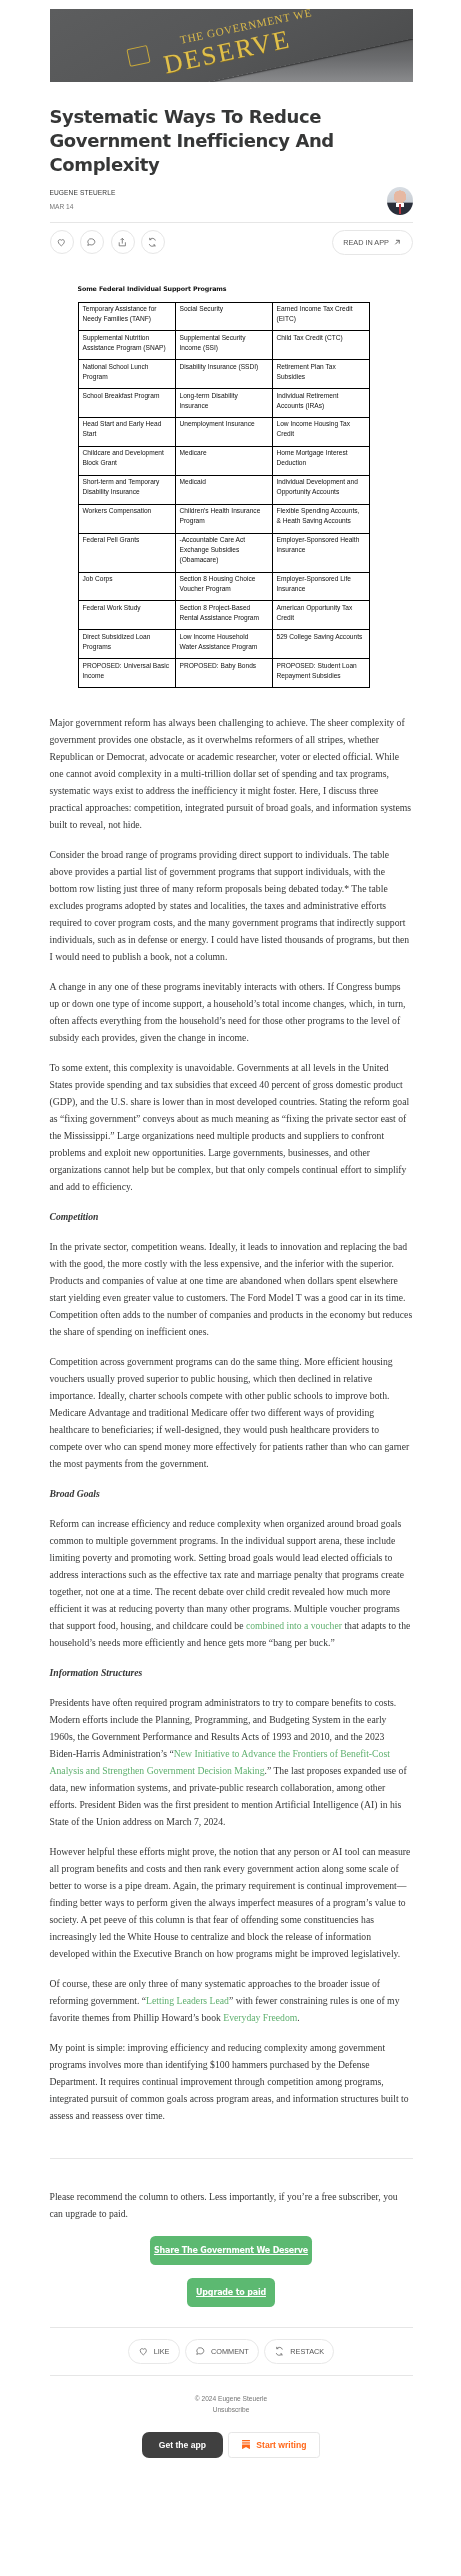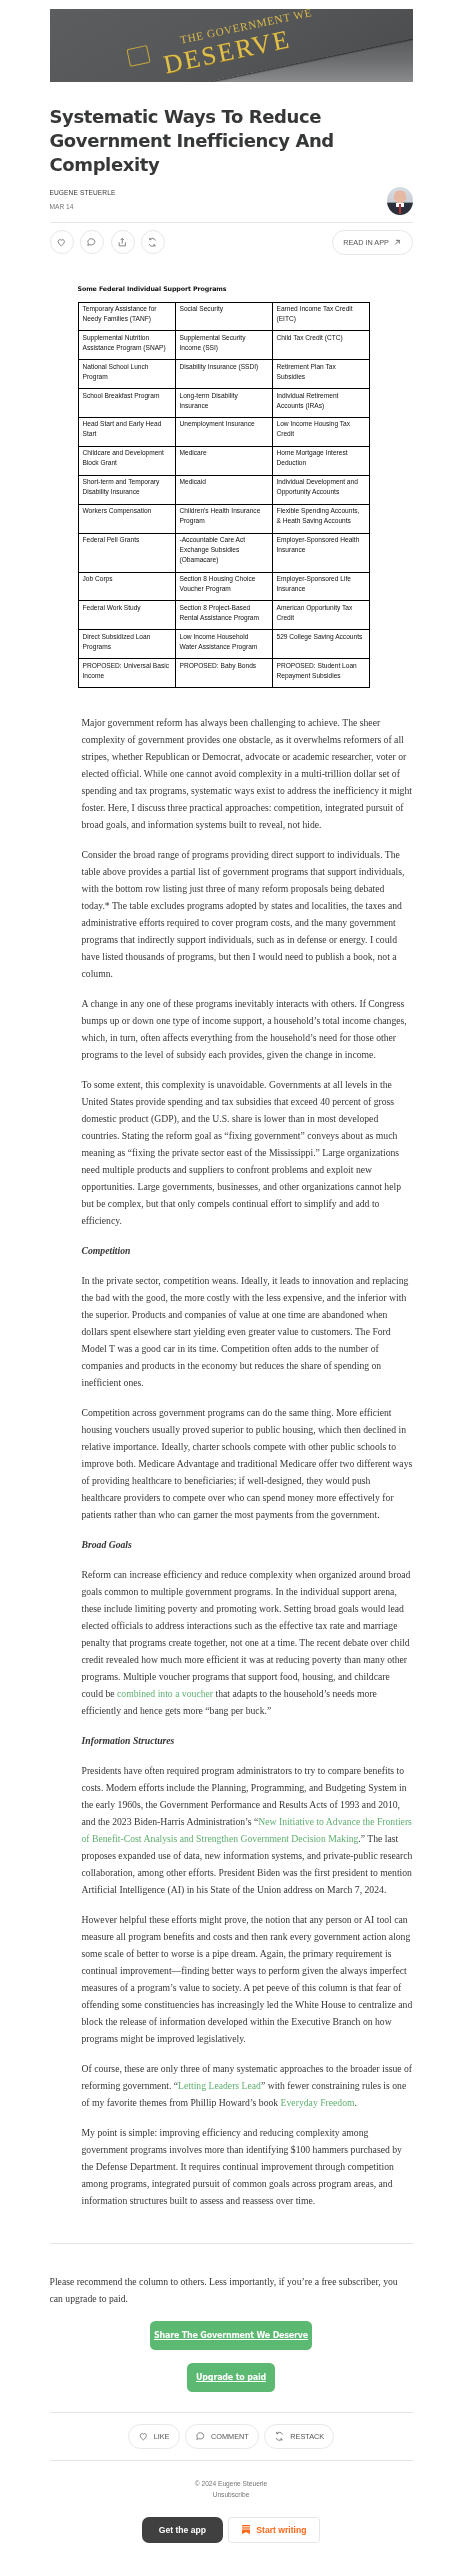--- a/index.html
+++ b/index.html
@@ -41,21 +41,21 @@
     box-sizing: border-box; display: flex; align-items: center; justify-content: center; background: #fff; }
   .circle-btn svg { width: 10.6px; height: 10.6px; }
   .read-app { position: absolute; right: 0; top: 7.3px; height: 25px; width: 81px; border: 0.7px solid #e6e6e6; border-radius: 13px;
     box-sizing: border-box; display: flex; align-items: center; justify-content: center; gap: 5.3px; font-size: 7.3px; color: #555; }
 
   .table-figure { margin-top: 18.5px; padding-left: 28px; }
   .table-caption { font-family: "DejaVu Sans", sans-serif; font-size: 6.3px; font-weight: bold; color: #111; margin-bottom: 9.2px; letter-spacing: -0.1px; }
   table.programs { border-collapse: collapse; width: 292px; font-family: "Liberation Sans", sans-serif; font-size: 6.6px; color: #111; }
   table.programs td { border: 0.7px solid #000; vertical-align: top; padding: 1.3px 4px 6.6px 4px; width: 33.3%; line-height: 10px; }
 
-  .body { margin-top: 26px; font-family: "Liberation Serif", serif; font-size: 9.7px; line-height: 17px; color: #363737; margin-left: 32px; }
+  .body { margin-top: 26px; font-family: "Liberation Serif", serif; font-size: 9.7px; line-height: 17px; color: #363737; }
   .body p { margin: 0 0 13px 0; }
   .body h4 { font-style: italic; font-weight: bold; font-size: 9.7px; margin: 0 0 13px 0; }
   .body a { color: #5fb06f; text-decoration: none; }
 
   .hr2 { margin-top: 34px; }
   .cta-text { margin-top: 29px; font-family: "Liberation Serif", serif; font-size: 9.7px; line-height: 17px; color: #363737; }
   .green-btn { display: block; margin: 0 auto; background: #5cb971; color: #fff; font-family: "DejaVu Sans", sans-serif; font-weight: bold;
     font-size: 8px; border-radius: 5.3px; text-align: center; height: 29px; line-height: 29px; letter-spacing: -0.2px; }
   .btn-share { width: 162px; margin-top: 14.5px; }
   .btn-upgrade { width: 88px; margin-top: 13px; }

